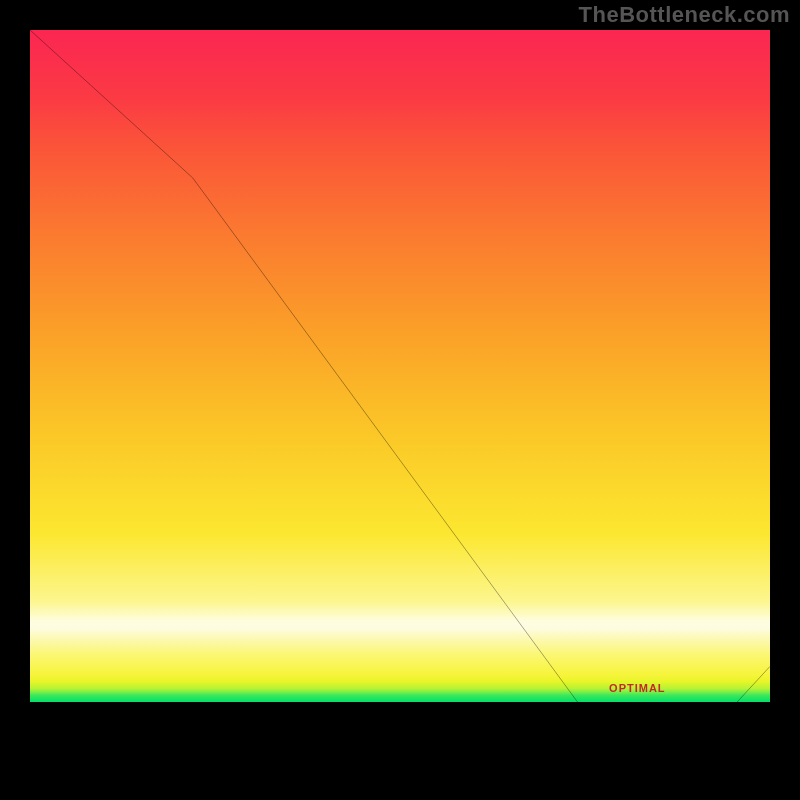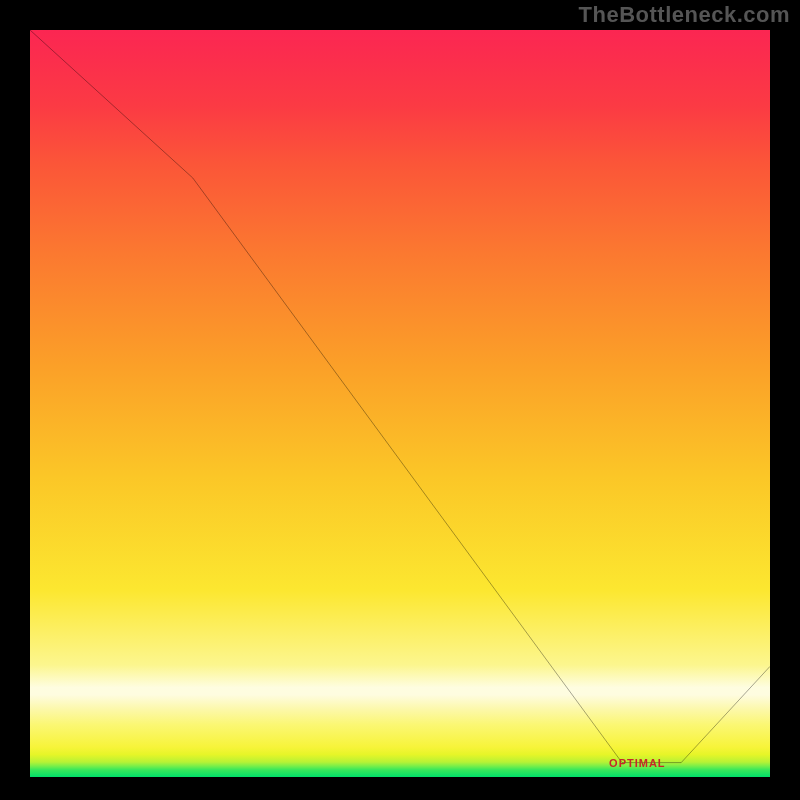--- a/index.html
+++ b/index.html
@@ -24,21 +24,21 @@
     color: #555;
     font-size: 22px;
     font-weight: bold;
     letter-spacing: 0.5px;
   }
   .plot {
     position: absolute;
     left: 30px;
     top: 30px;
     width: 740px;
-    height: 747px;
+    height: 672px;
   }
   .grad {
     position: absolute;
     inset: 0;
     
     background: linear-gradient(
       to top,
       #00e06a 0%,
       #3ce85a 1%,
       #7cef48 1.5%,

